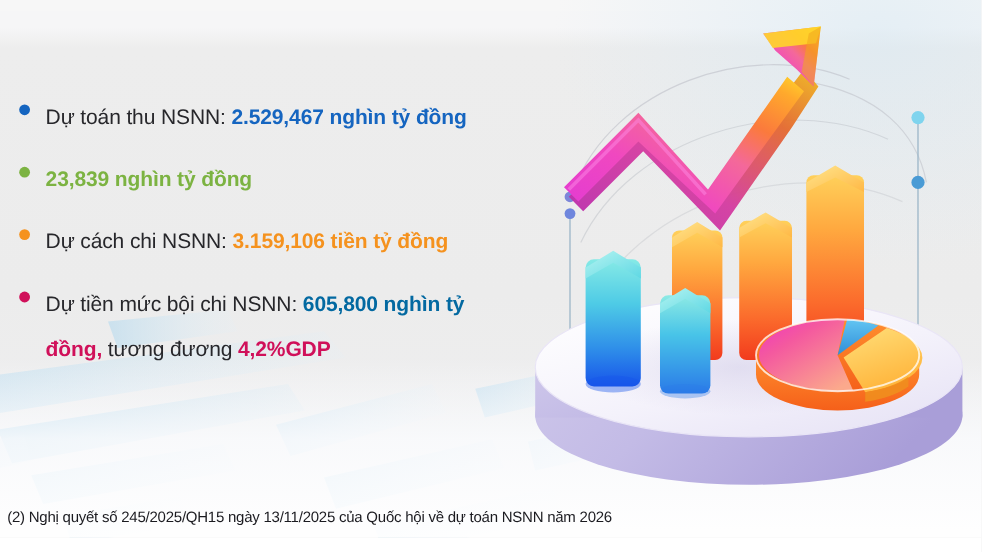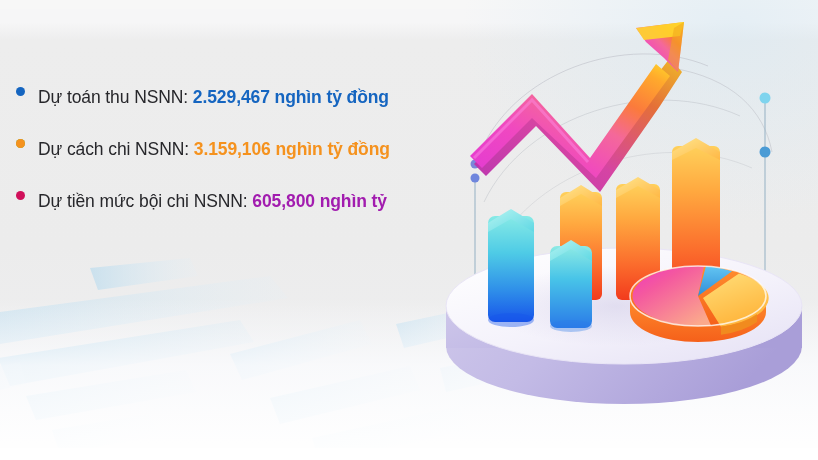--- a/index.html
+++ b/index.html
@@ -142,38 +142,45 @@
 
     <div class="bullet-row">
       <span class="dot" style="background:#1565c0"></span>
       <div class="line">
         <span>Dự toán thu NSNN: </span><span class="v" style="color:#1565c0">2.529,467  nghìn tỷ đồng</span>
       </div>
     </div>
 
     <div class="bullet-row">
       <span class="dot" style="background:#7cb342"></span>
+      <div class="line">
+        <span class="v" style="color:#7cb342">23,839 nghìn tỷ đồng</span>
+      </div>
     </div>
 
     <div class="bullet-row">
       <span class="dot" style="background:#f5921e"></span>
       <div class="line">
-        <span>Dự cách chi NSNN: </span><span class="v" style="color:#f5921e">3.159,106 nghìn tỷ đồng</span>
+        <span>Dự cách chi NSNN: </span><span class="v" style="color:#f5921e">3.159,106 tiền tỷ đồng</span>
       </div>
     </div>
 
     <div class="bullet-row">
       <span class="dot" style="background:#d0105a"></span>
       <div class="line">
-        <span>Dự tiền mức bội chi NSNN: </span><span class="v" style="color:#a21caf">605,800 nghìn tỷ</span>
+        <span>Dự tiền mức bội chi NSNN: </span><span class="v" style="color:#0369a1">605,800 nghìn tỷ</span>
+      </div>
+      <div class="line">
+        <span class="v" style="color:#d0105a">đồng,</span><span> tương đương </span><span class="v" style="color:#d0105a">4,2%GDP</span>
       </div>
     </div>
 
   </div>
 
+  <div class="footnote">(2) Nghị quyết số 245/2025/QH15 ngày 13/11/2025 của Quốc hội về dự toán NSNN năm 2026</div>
 
   <div class="illus">
     <svg width="378" height="400" viewBox="0 0 378 400" xmlns="http://www.w3.org/2000/svg">
       <defs>
 
         <linearGradient id="platTop" x1="0.1" y1="0" x2="0.9" y2="1">
           <stop offset="0%" stop-color="#ffffff"></stop>
           <stop offset="55%" stop-color="#f4f2fb"></stop>
           <stop offset="100%" stop-color="#e6e2f5"></stop>
         </linearGradient>

